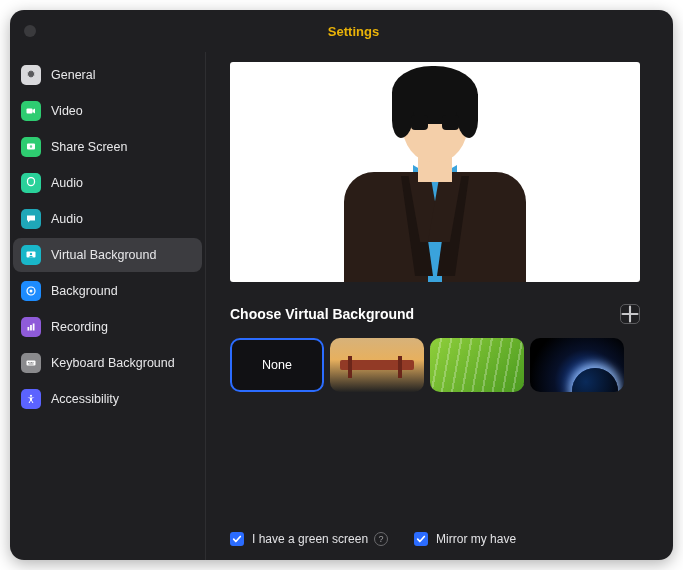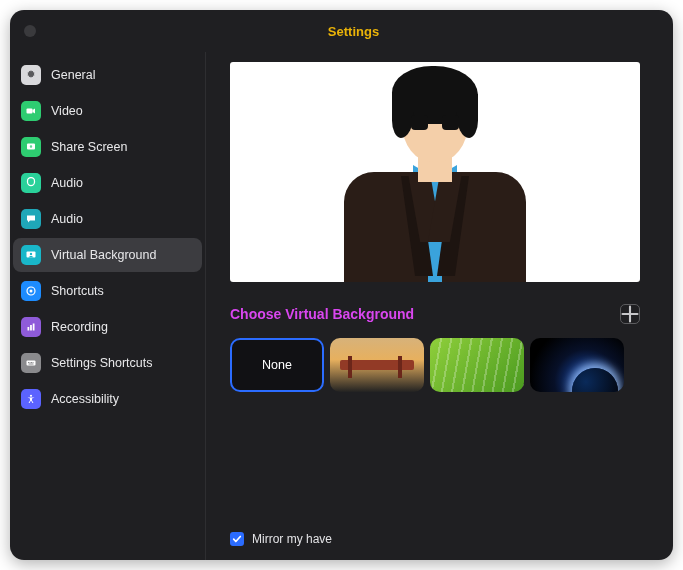--- a/index.html
+++ b/index.html
@@ -56,21 +56,21 @@
     overflow: hidden;
   }
   .preview {
     width: 410px; height: 220px; background: #fff;
     border-radius: 3px; overflow: hidden;
     display: flex; align-items: flex-end; justify-content: center;
   }
   .section-head {
     margin-top: 22px;
     display: flex; align-items: center; justify-content: space-between;
-    color: #d946ef; font-size: 14px; font-weight: 700;
+    color: #ffffff; font-size: 14px; font-weight: 700;
     width: 410px;
   }
   .add-btn {
     width: 20px; height: 20px; border: 1px solid #5b5b5e; border-radius: 5px;
     display: flex; align-items: center; justify-content: center;
     color: #c7c7ca; font-size: 14px; cursor: pointer;
   }
   .bg-row {
     margin-top: 14px; display: flex; gap: 6px; width: 410px;
   }
@@ -198,21 +198,21 @@
           </span>
           <span>Virtual Background</span>
         </div>
         <div class="sb-item">
           <span class="sb-icon" style="background:#1d8cff">
             <svg viewBox="0 0 24 24">
               <circle cx="12" cy="12" r="8" fill="none" stroke="#fff" stroke-width="2.4"></circle>
               <circle cx="12" cy="12" r="3" fill="#fff"></circle>
             </svg>
           </span>
-          <span>Shortcuts</span>
+          <span>Background</span>
         </div>
         <div class="sb-item">
           <span class="sb-icon" style="background:#8f5bd9">
             <svg viewBox="0 0 24 24">
               <rect x="5" y="12" width="3.5" height="7" fill="#fff"></rect>
               <rect x="10.2" y="8" width="3.5" height="11" fill="#fff"></rect>
               <rect x="15.5" y="5" width="3.5" height="14" fill="#fff"></rect>
             </svg>
           </span>
           <span>Recording</span>
@@ -221,21 +221,21 @@
           <span class="sb-icon" style="background:#8a8a8d">
             <svg viewBox="0 0 24 24">
               <rect x="3" y="7" width="18" height="10" rx="2" fill="#fff"></rect>
               <rect x="6" y="10" width="2" height="2" fill="#8a8a8d"></rect>
               <rect x="9" y="10" width="2" height="2" fill="#8a8a8d"></rect>
               <rect x="12" y="10" width="2" height="2" fill="#8a8a8d"></rect>
               <rect x="15" y="10" width="2" height="2" fill="#8a8a8d"></rect>
               <rect x="7" y="13" width="10" height="2" fill="#8a8a8d"></rect>
             </svg>
           </span>
-          <span>Settings Shortcuts</span>
+          <span>Keyboard Background</span>
         </div>
         <div class="sb-item">
           <span class="sb-icon" style="background:#5b63ff">
             <svg viewBox="0 0 24 24">
               <circle cx="12" cy="5.5" r="2.2" fill="#fff"></circle>
               <path d="M5 9h14l-5 2v4l3 5h-2l-3-5-3 5H7l3-5v-4z" fill="#fff"></path>
             </svg>
           </span>
           <span>Accessibility</span>
         </div>
@@ -287,19 +287,28 @@
           <div class="bg-tile space-bg"></div>
         </div>
 
       <div class="bottom">
         <label class="check">
           <span class="chk">
             <svg viewBox="0 0 12 12">
                 <path d="M2 6.2 4.6 9 10 3" stroke="#fff" stroke-width="2" fill="none" stroke-linecap="round" stroke-linejoin="round"></path>
               </svg>
           </span>
+          <span>I have a green screen</span>
+          <span class="help">?</span>
+        </label>
+        <label class="check">
+          <span class="chk">
+            <svg viewBox="0 0 12 12">
+                <path d="M2 6.2 4.6 9 10 3" stroke="#fff" stroke-width="2" fill="none" stroke-linecap="round" stroke-linejoin="round"></path>
+              </svg>
+          </span>
           <span>Mirror my have</span>
         </label>
       </div>
 
     </div>
   </div>
 </div>
 
 </body></html>

